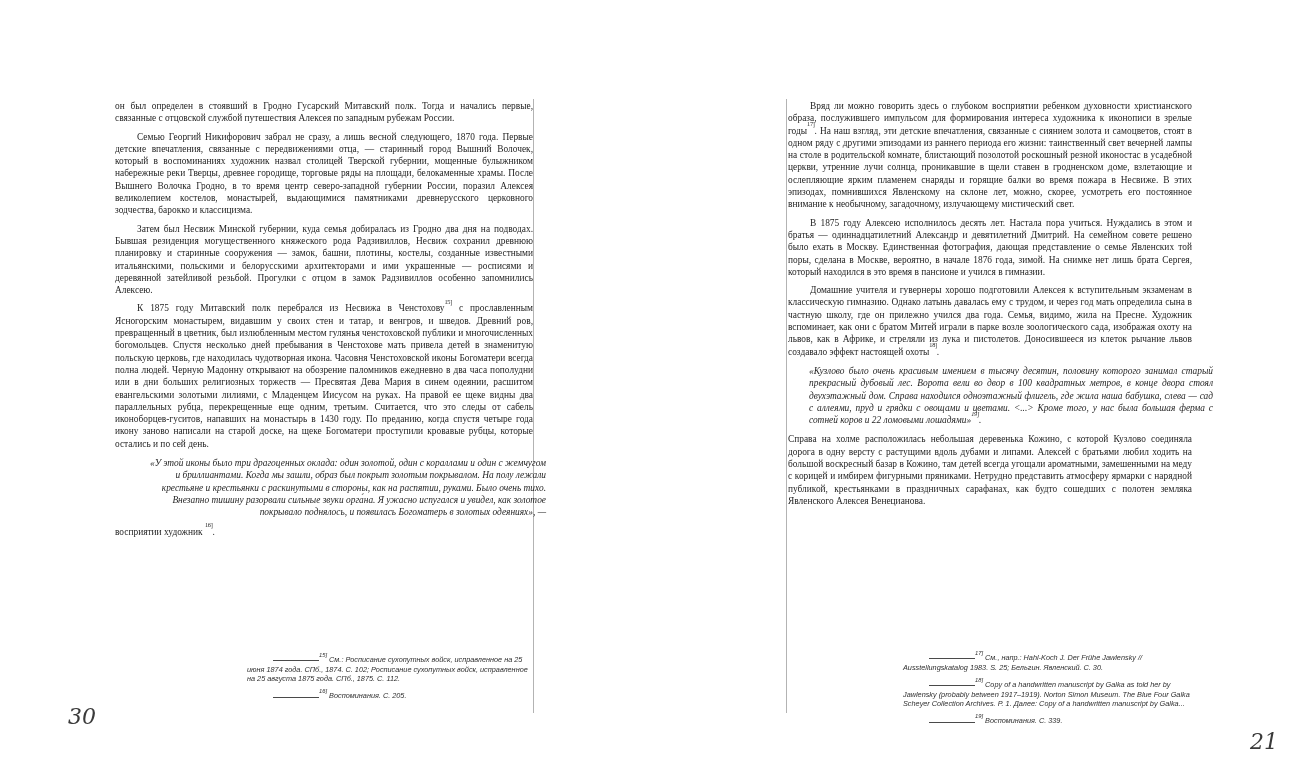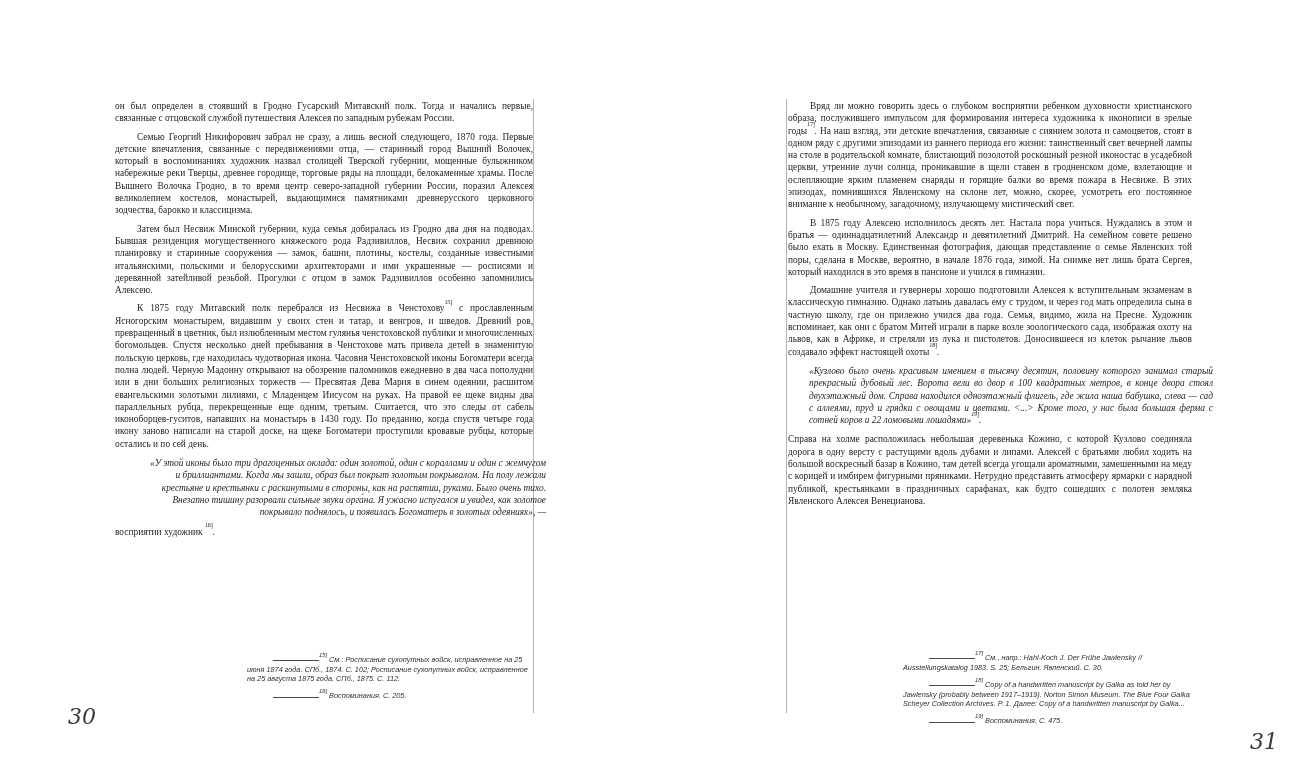--- a/index.html
+++ b/index.html
@@ -105,18 +105,18 @@
     <p class="para"><span>Вряд ли можно говорить здесь о глубоком восприятии ребенком духовности христианского образа, послужившего импульсом для формирования интереса художника к иконописи в зрелые годы</span><sup class="fnref">17]</sup><span>. На наш взгляд, эти детские впечатления, связанные с сиянием золота и самоцветов, стоят в одном ряду с другими эпизодами из раннего периода его жизни: таинственный свет вечерней лампы на столе в родительской комнате, блистающий позолотой роскошный резной иконостас в усадебной церкви, утренние лучи солнца, проникавшие в щели ставен в гродненском доме, взлетающие и ослепляющие ярким пламенем снаряды и горящие балки во время пожара в Несвиже. В этих эпизодах, помнившихся Явленскому на склоне лет, можно, скорее, усмотреть его постоянное внимание к необычному, загадочному, излучающему мистический свет.</span></p>
     <p class="para"><span>В 1875 году Алексею исполнилось десять лет. Настала пора учиться. Нуждались в этом и братья — одиннадцатилетний Александр и девятилетний Дмитрий. На семейном совете решено было ехать в Москву. Единственная фотография, дающая представление о семье Явленских той поры, сделана в Москве, вероятно, в начале 1876 года, зимой. На снимке нет лишь брата Сергея, который находился в это время в пансионе и учился в гимназии.</span></p>
     <p class="para"><span>Домашние учителя и гувернеры хорошо подготовили Алексея к вступительным экзаменам в классическую гимназию. Однако латынь давалась ему с трудом, и через год мать определила сына в частную школу, где он прилежно учился два года. Семья, видимо, жила на Пресне. Художник вспоминает, как они с братом Митей играли в парке возле зоологического сада, изображая охоту на львов, как в Африке, и стреляли из лука и пистолетов. Доносившееся из клеток рычание львов создавало эффект настоящей охоты</span><sup class="fnref">18]</sup><span>.</span></p>
     <p class="quote"><span>«Кузлово было очень красивым имением в тысячу десятин, половину которого занимал старый прекрасный дубовый лес. Ворота вели во двор в 100 квадратных метров, в конце двора стоял двухэтажный дом. Справа находился одноэтажный флигель, где жила наша бабушка, слева — сад с аллеями, пруд и грядки с овощами и цветами. &lt;...&gt; Кроме того, у нас была большая ферма с сотней коров и 22 ломовыми лошадями»</span><sup class="fnref">19]</sup><span>.</span></p>
     <p class="para noindent"><span>Справа на холме расположилась небольшая деревенька Кожино, с которой Кузлово соединяла дорога в одну версту с растущими вдоль дубами и липами. Алексей с братьями любил ходить на большой воскресный базар в Кожино, там детей всегда угощали ароматными, замешенными на меду с корицей и имбирем фигурными пряниками. Нетрудно представить атмосферу ярмарки с нарядной публикой, крестьянками в праздничных сарафанах, как будто сошедших с полотен земляка Явленского Алексея Венецианова.</span></p>
   </div>
 
   <div class="fnblock fnblock-right">
     <p class="footnote"><span class="fn-sep"></span><sup class="fn-num">17]</sup> <span>См., напр.: Hahl-Koch J. Der Frühe Jawlensky // Ausstellungskatalog 1983. S. 25; Бельгин. Явленский. С. 30.</span></p>
     <p class="footnote"><span class="fn-sep"></span><sup class="fn-num">18]</sup> <span>Copy of a handwritten manuscript by Galka as told her by Jawlensky (probably between 1917–1919). Norton Simon Museum. The Blue Four Galka Scheyer Collection Archives. P. 1. Далее: Copy of a handwritten manuscript by Galka...</span></p>
-    <p class="footnote"><span class="fn-sep"></span><sup class="fn-num">19]</sup> <span>Воспоминания. С. 475.</span></p>
+    <p class="footnote"><span class="fn-sep"></span><sup class="fn-num">19]</sup> <span>Воспоминания. С. 339.</span></p>
   </div>
 
-  <div class="folio folio-right">31</div>
+  <div class="folio folio-right">21</div>
 
 </div>
 
 </body></html>

